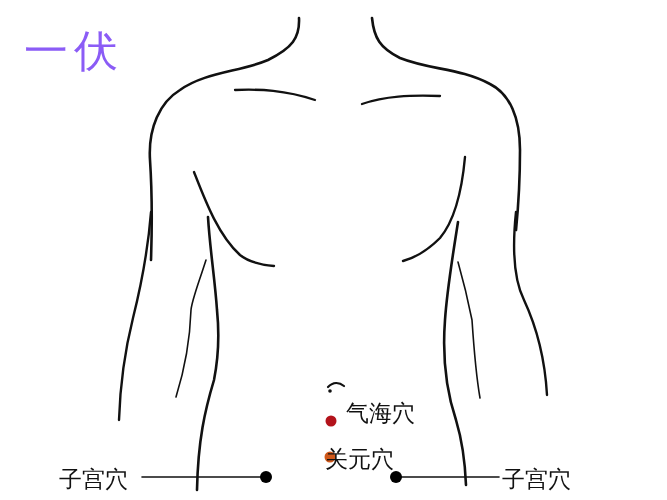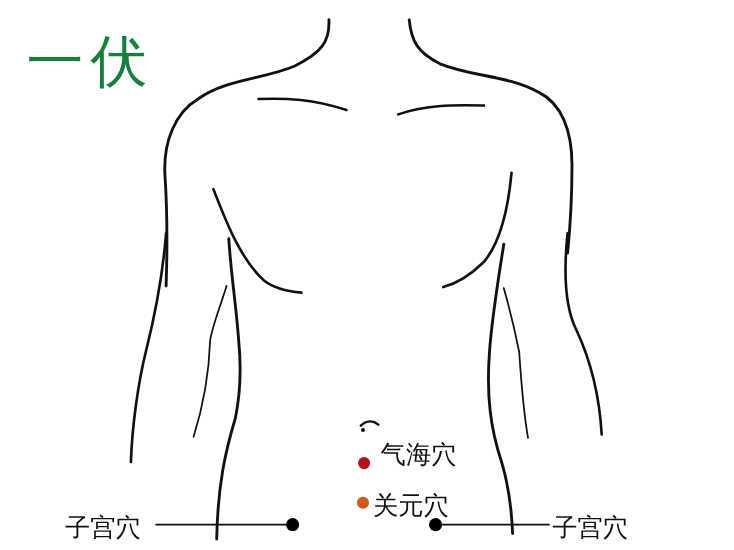--- a/index.html
+++ b/index.html
@@ -1,17 +1,17 @@
 <!DOCTYPE html>
 <html><head>
   <meta charset="utf-8">
   <style>
     html, body { margin: 0; padding: 0; background: #ffffff; }
     body { width: 667px; height: 500px; position: relative; overflow: hidden; font-family: "DejaVu Serif", serif; }
-    .title { position: absolute; left: 24px; top: 22px; font-size: 52px; color: #15803d; font-family: "DejaVu Sans", sans-serif; letter-spacing: 6px; }
+    .title { position: absolute; left: 24px; top: 22px; font-size: 44px; color: #8b5cf6; font-family: "DejaVu Sans", sans-serif; letter-spacing: 6px; }
     svg.figure { position: absolute; left: 0; top: 0; }
     .label { position: absolute; font-size: 23px; color: #111; font-family: "DejaVu Serif", serif; white-space: nowrap; }
   </style>
 </head>
 <body>
 
 <div class="title">一伏</div>
 
 <svg class="figure" width="667" height="500" viewBox="0 0 667 500">
   <g fill="none" stroke="#111" stroke-linecap="round" stroke-linejoin="round">
@@ -45,15 +45,15 @@
     <line x1="397" y1="477" x2="499" y2="477" stroke-width="1.6"></line>
   </g>
   <circle cx="330" cy="391" r="1.8" fill="#111"></circle>
   <circle cx="331" cy="421" r="5.5" fill="#b3131b"></circle>
   <circle cx="330" cy="457" r="5.5" fill="#d0581a"></circle>
   <circle cx="266" cy="477" r="6" fill="#000"></circle>
   <circle cx="396" cy="477" r="6" fill="#000"></circle>
 </svg>
 
 <div class="label" style="left:346px; top:398px;">气海穴</div>
-<div class="label" style="left:339px; top:444px;">关元穴</div>
+<div class="label" style="left:325px; top:444px;">关元穴</div>
 <div class="label" style="left:59px; top:464px;">子宫穴</div>
 <div class="label" style="left:502px; top:464px;">子宫穴</div>
 
 </body></html>

